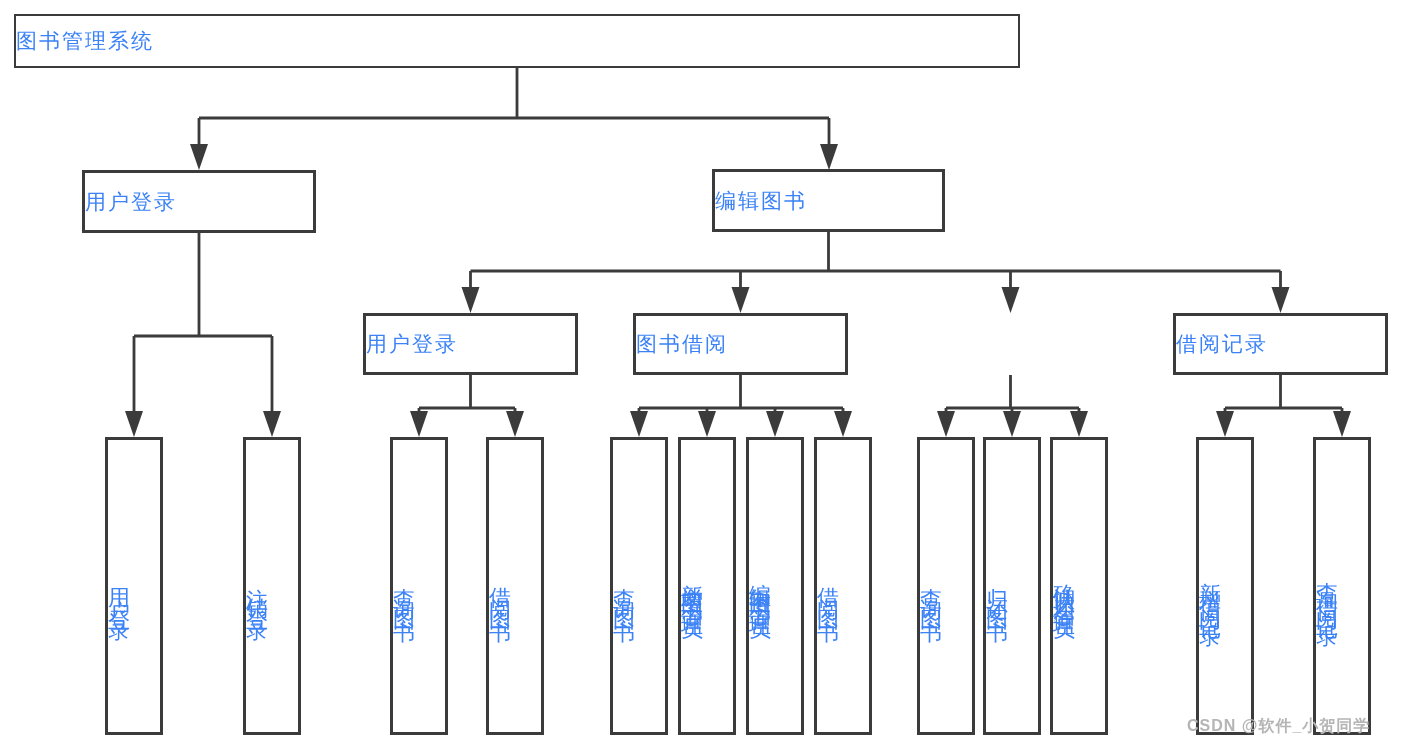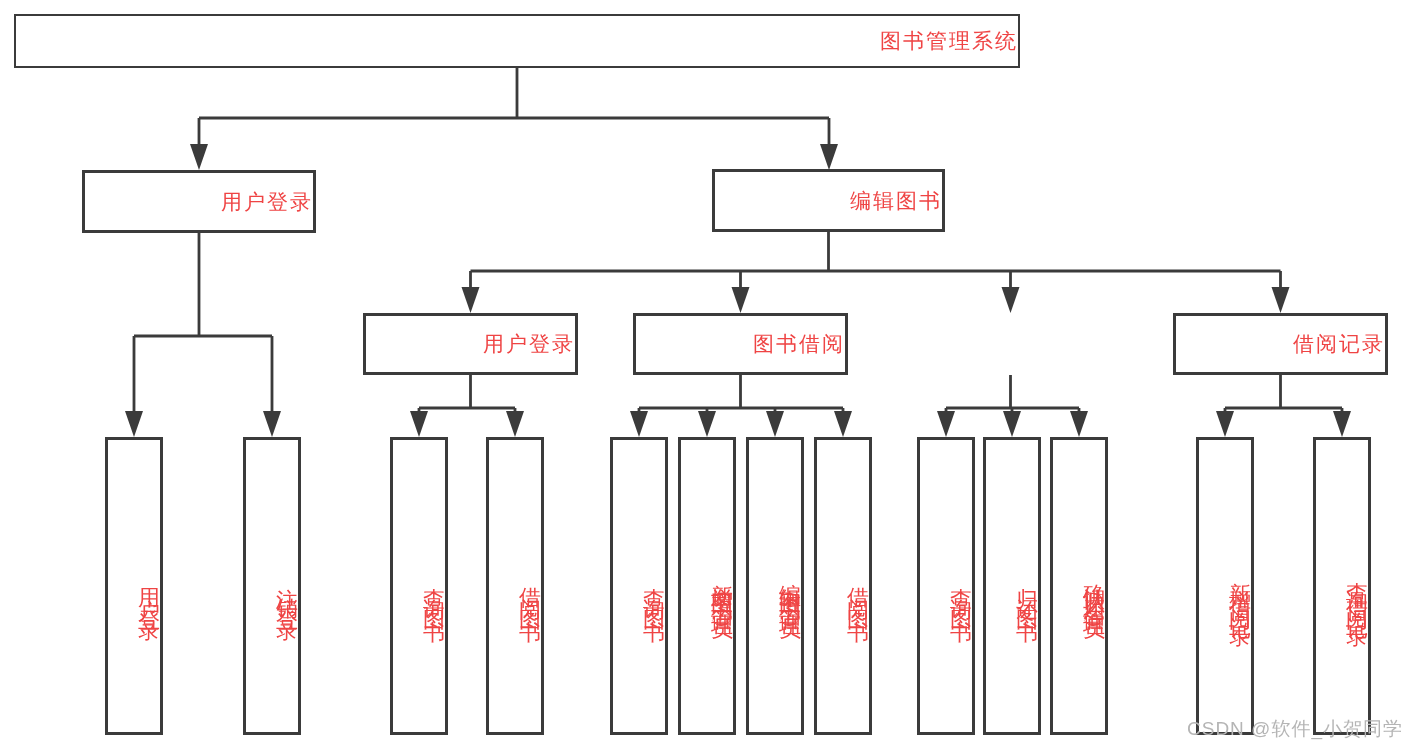--- a/index.html
+++ b/index.html
@@ -19,22 +19,22 @@
     left: 0; top: 0;
     width: 1405px; height: 747px;
   }
 
   .node {
     position: absolute;
     background: #ffffff;
     border: 3px solid #3b3b3b;
     display: flex;
     align-items: center;
-    justify-content: flex-end;
-    color: #ef4444;
+    justify-content: flex-start;
+    color: #3b82f6;
     z-index: 2;
   }
 
   .h-node { font-size: 21px; letter-spacing: 2px; white-space: nowrap; }
 
   .root-node { border-width: 2.5px; }
 
   .v-node .vlabel {
     writing-mode: vertical-rl;
     text-orientation: mixed;
@@ -43,25 +43,26 @@
     white-space: nowrap;
   }
   .sp-wide  .vlabel { letter-spacing: 11px; margin-bottom: -11px; }
   .sp-med   .vlabel { letter-spacing: 9px;  margin-bottom: -9px; }
   .sp-tight .vlabel { letter-spacing: 5px;  margin-bottom: -5px; }
 
   .watermark {
     position: absolute;
     left: 1187px;
     top: 716px;
-    font-size: 19px;
+    font-size: 16px;
     letter-spacing: 1px;
     color: #b5b5b5;
     white-space: nowrap;
     z-index: 6;
+    font-weight: bold;
   }
 </style>
 </head>
 <body>
 
 <div class="canvas">
 
   <svg class="connectors" viewBox="0 0 1405 747" xmlns="http://www.w3.org/2000/svg">
     <g stroke="#3b3b3b" stroke-width="2.8" fill="none">
       <path d="M517 67 V118 M199 118 H829 M199 118 V148 M829 118 V148"></path>

